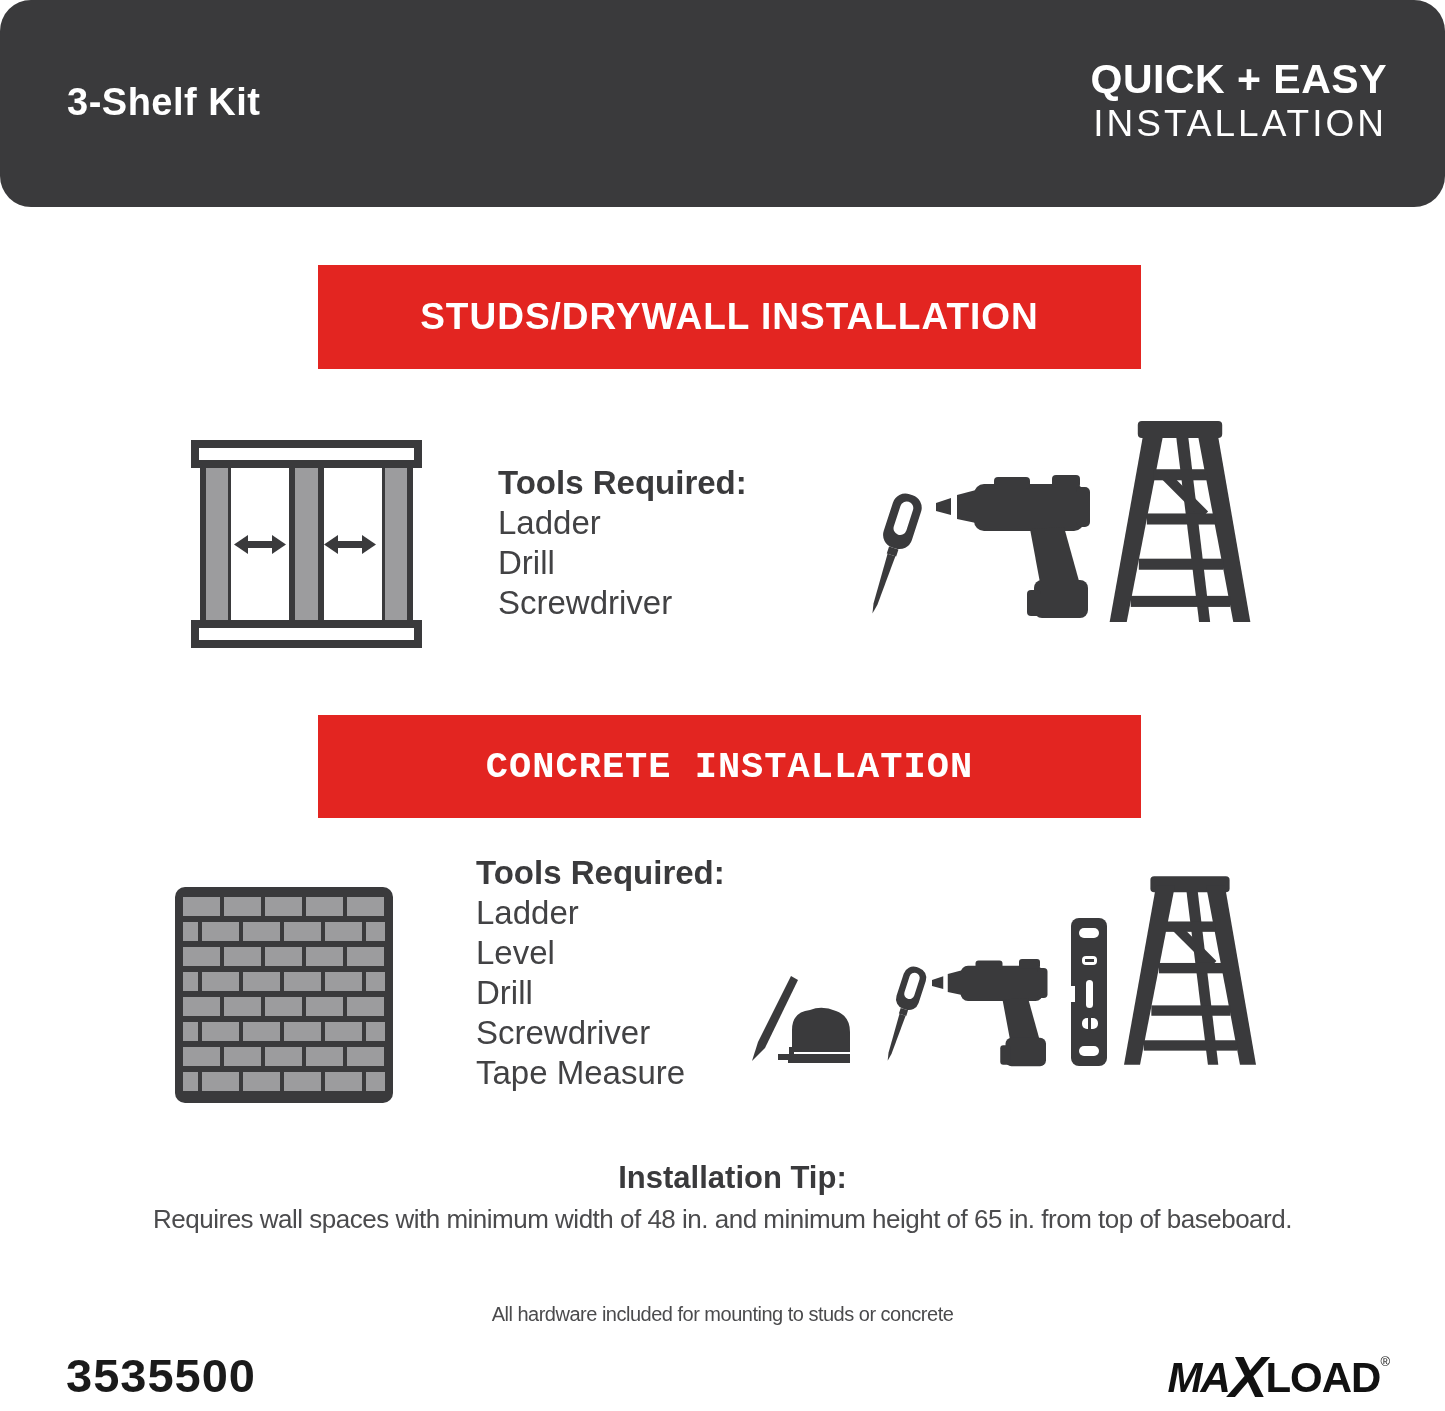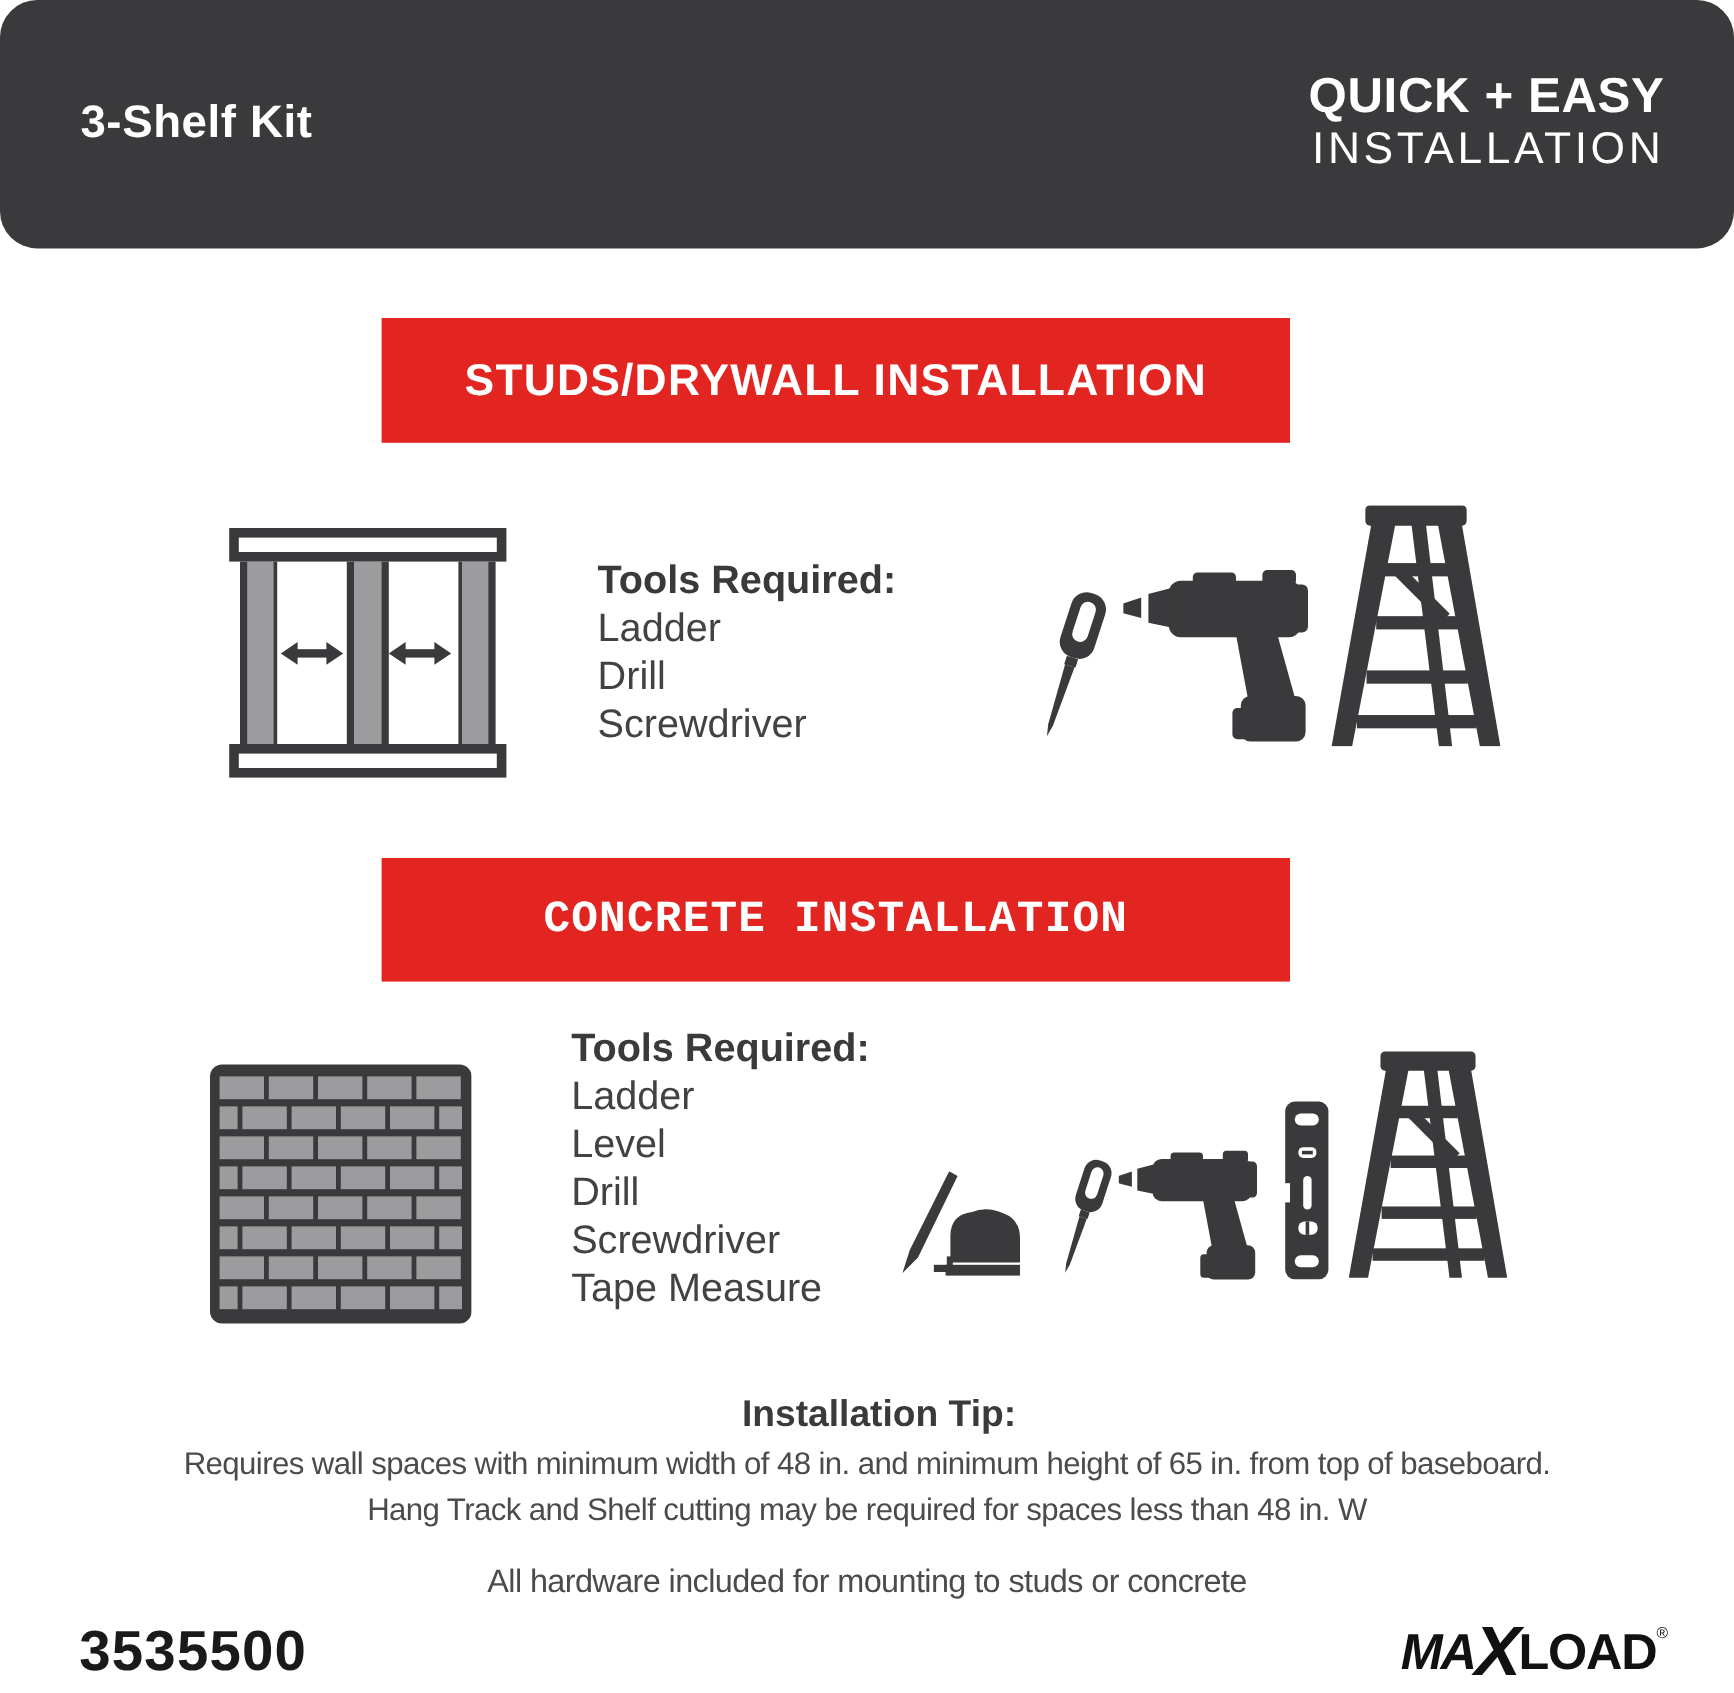--- a/index.html
+++ b/index.html
@@ -10,38 +10,38 @@
   .abs{position:absolute;}
 
   
   .header{left:0;top:0;width:1445px;height:207px;background:#3a3a3c;border-radius:31px;}
   .kit-title{left:67px;top:81px;font-size:38px;font-weight:bold;color:#ffffff;letter-spacing:.5px;}
   .tagline{right:58px;top:56px;text-align:right;color:#ffffff;}
   .tagline-bold{font-size:41px;font-weight:800;letter-spacing:.5px;line-height:46px;}
   .tagline-light{font-size:37px;font-weight:400;letter-spacing:3px;line-height:44px;}
 
   
-  .banner{left:318px;width:757px;background:#e32521;color:#ffffff;
+  .banner{left:318px;width:823px;background:#e32521;color:#ffffff;
     display:flex;align-items:center;justify-content:center;
     font-size:37px;font-weight:800;letter-spacing:1px;text-align:center;}
   .banner1{top:265px;height:104px;}
   .banner2{top:715px;height:103px;font-family:Liberation Mono, monospace;}
 
   
   .tools-block{line-height:40px;font-size:33px;color:#424244;}
   .tools-head{font-weight:bold;color:#3a3a3c;}
   .tools1{left:498px;top:463px;}
   .tools2{left:476px;top:853px;}
 
   
   .centered{left:0;width:1445px;text-align:center;color:#4b4b4d;}
   .tip-head{top:1160px;font-size:31px;font-weight:bold;color:#3a3a3c;padding-left:10px;}
   .tip-line1{top:1204px;font-size:26px;letter-spacing:-.5px;}
   .tip-line2{top:1243px;font-size:26px;letter-spacing:-.5px;}
-  .tip-line3{top:1303px;font-size:27px;letter-spacing:-.5px;text-align:center;}
+  .tip-line3{top:1303px;font-size:20px;letter-spacing:-.5px;text-align:center;}
   .model{left:66px;top:1348px;font-size:47px;font-weight:bold;color:#1a1a1a;letter-spacing:1px;}
 
   
   .logo{right:55px;top:1343px;color:#111111;white-space:nowrap;}
   .logo .ma{font-style:italic;font-weight:900;font-size:42px;letter-spacing:-2px;}
   .logo .x{font-style:italic;font-weight:900;font-size:58px;letter-spacing:-2px;vertical-align:-5px;}
   .logo .load{font-weight:800;font-size:42px;letter-spacing:-1px;margin-top:21px;}
   .logo .reg{font-size:13px;vertical-align:26px;}
 
   svg{display:block;}
@@ -240,21 +240,20 @@
     </svg>
   <svg class="abs" style="left:1070px;top:916px;" width="38" height="152">
       <use href="#sym-level" width="38" height="152"></use>
     </svg>
   <svg class="abs" style="left:1124px;top:870px;" width="132" height="201">
       <use href="#sym-ladder" width="132" height="201"></use>
     </svg>
 
   <div class="abs centered tip-head">Installation Tip:</div>
   <div class="abs centered tip-line1">Requires wall spaces with minimum width of 48 in. and minimum height of 65 in. from top of baseboard.</div>
-  <div class="abs centered tip-line2">Hang Track and Shelf cutting may be required for spaces less than 48 in. W</div>
   <div class="abs centered tip-line3">All hardware included for mounting to studs or concrete</div>
 
   <div class="abs model">3535500</div>
   <div class="abs logo">
     <span class="ma">MA</span><span class="x">X</span><span class="load">LOAD</span><span class="reg">®</span>
   </div>
 
 </div>
 
 </body></html>

